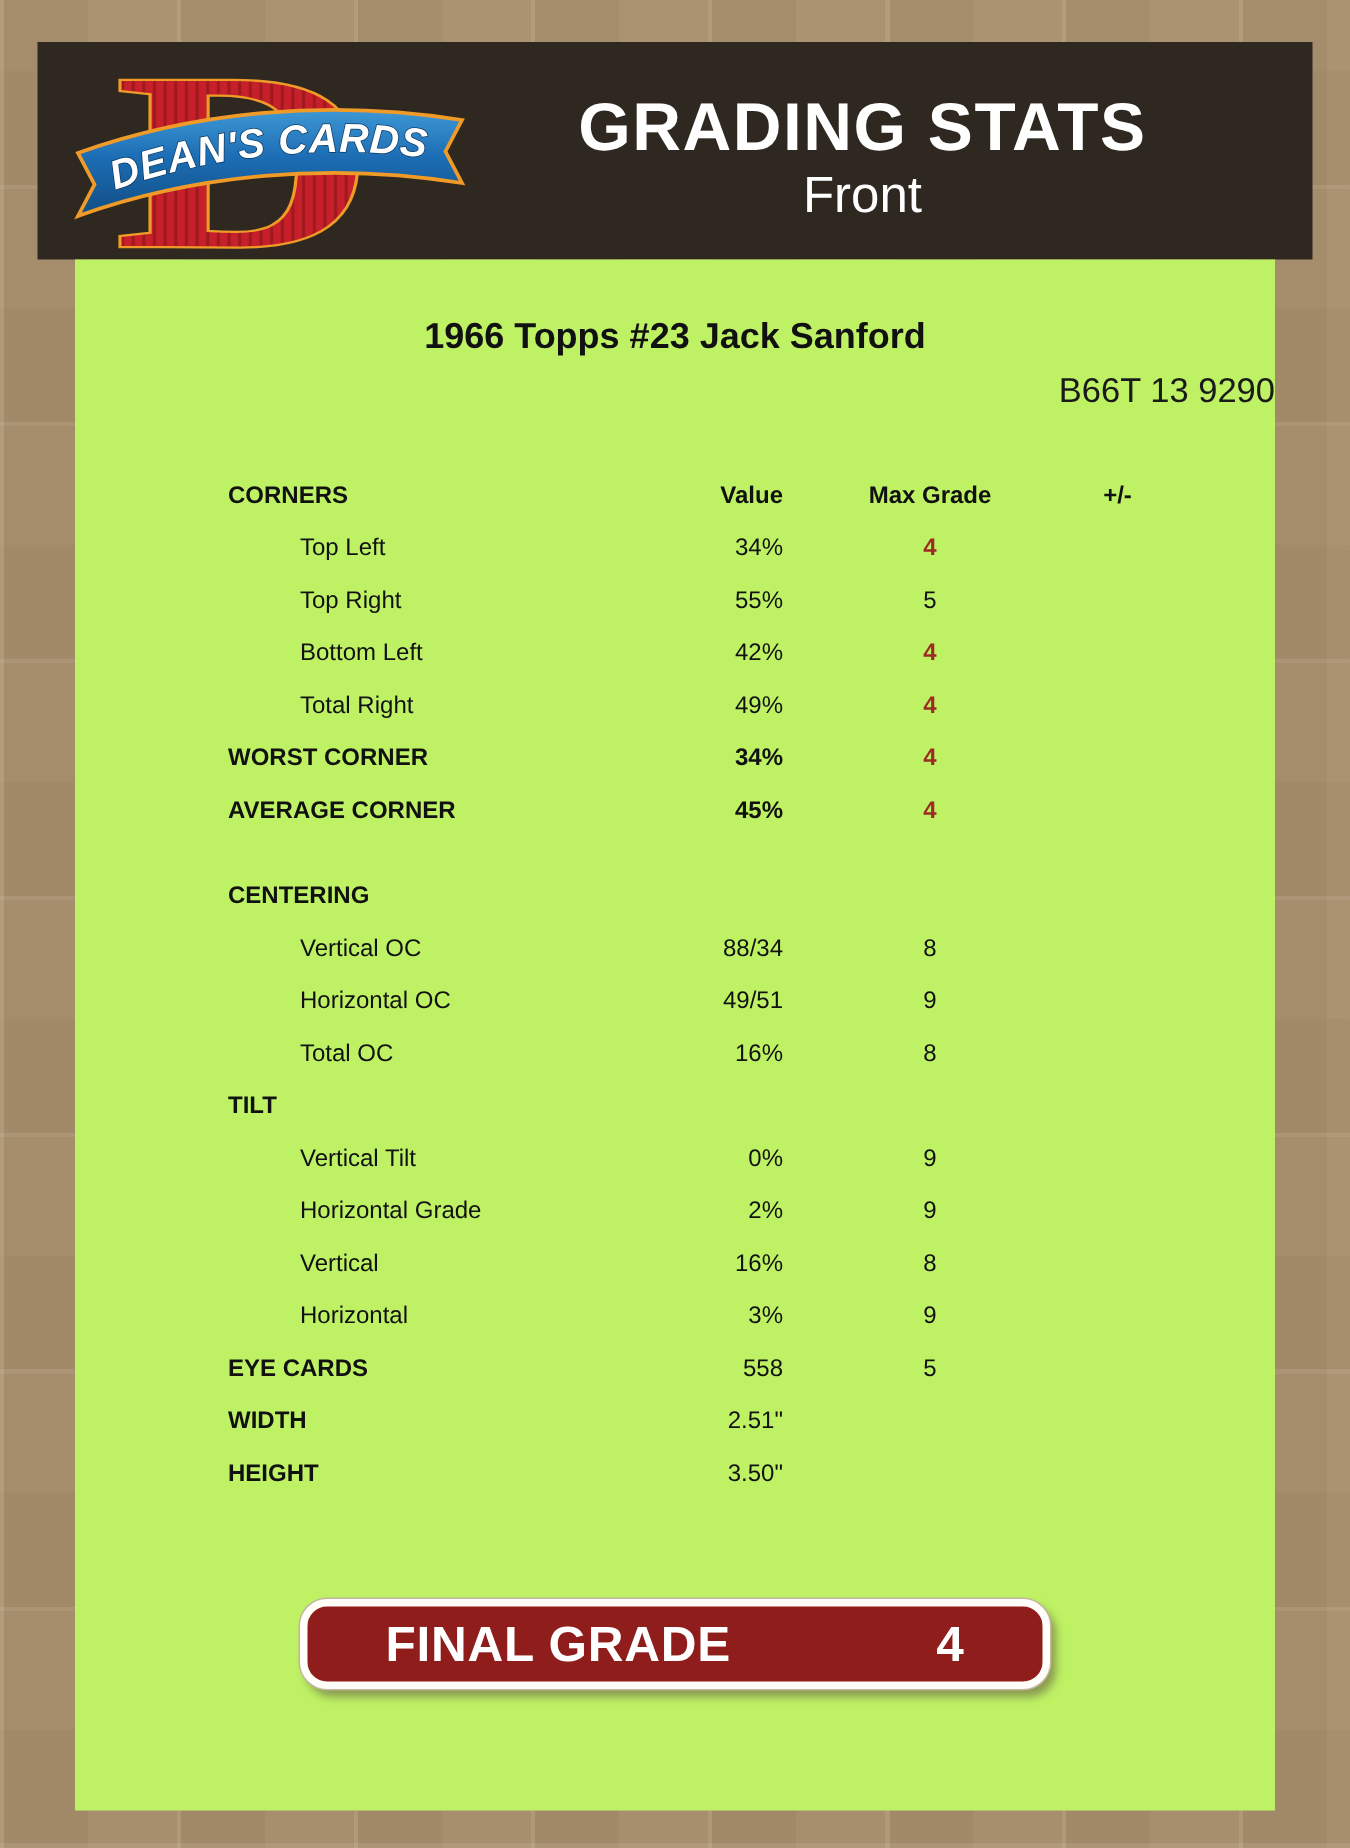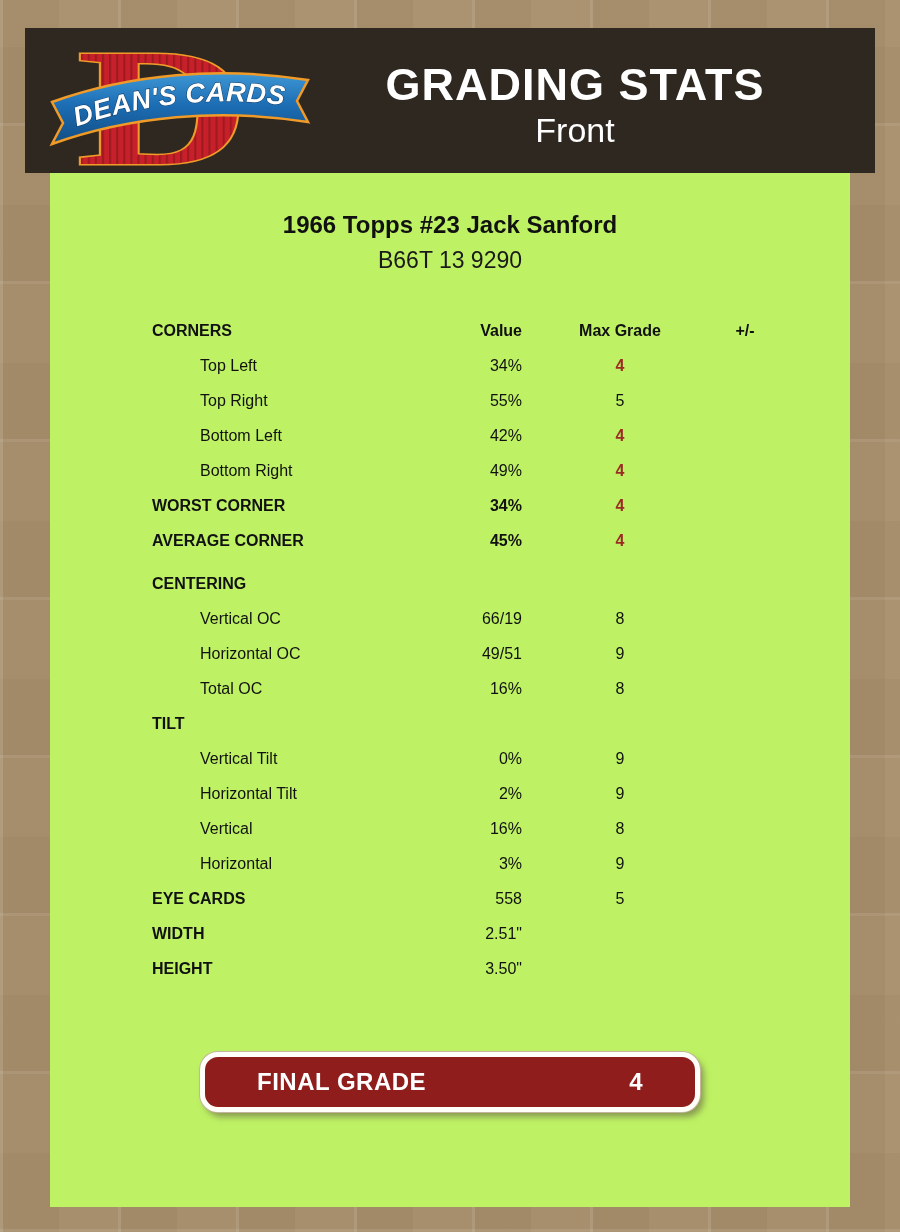--- a/index.html
+++ b/index.html
@@ -23,44 +23,44 @@
   .logo-wrap svg{overflow:visible;}
   .header-titles{position:absolute;left:250px;right:0;top:0;text-align:center;color:#ffffff;}
   .page-title{font-size:45px;font-weight:700;margin-top:34px;letter-spacing:1px;line-height:46px;}
   .page-subtitle{font-size:34px;font-weight:400;margin-top:4px;line-height:36px;}
 
   .panel{
     position:absolute;left:50px;top:173px;width:800px;height:1034px;
     background:#bef264;
   }
   .card-title{margin-top:38px;text-align:center;font-size:24px;font-weight:bold;color:#111;line-height:28px;}
-  .card-code{margin-top:8px;text-align:center;font-size:23px;color:#1a1a1a;line-height:26px;}
+  .card-code{margin-top:8px;text-align:right;font-size:23px;color:#1a1a1a;line-height:26px;}
 
   .stats-table{margin-top:40px;color:#111;}
   .trow{position:relative;height:35px;line-height:35px;font-size:16px;}
   .trow .c-label{position:absolute;left:102px;white-space:nowrap;}
   .trow.indent .c-label{left:150px;text-align:right;}
   .trow .c-value{position:absolute;left:250px;width:222px;text-align:right;white-space:nowrap;}
   .trow .c-grade{position:absolute;left:520px;width:100px;text-align:center;}
   .trow .c-pm{position:absolute;left:670px;width:50px;text-align:center;}
   .trow.thead .c-label,.trow.thead .c-value,.trow.thead .c-grade,.trow.thead .c-pm{font-weight:bold;}
   .trow.bold-label .c-label{font-weight:bold;}
   .trow.bold-value .c-value{font-weight:bold;}
   .trow.grade-red .c-grade{color:#9b2b23;font-weight:bold;}
-  .trow.gap-after{margin-bottom:8px;}
+  .trow.gap-after{margin-bottom:22px;}
 
   .final-grade{
     width:500px;height:60px;box-sizing:border-box;
     margin:66px auto 0 auto;
     background:#8e1d1b;
     border:5px solid #fffef8;border-radius:18px;
     box-shadow:0 0 0 1px #c3b69d, 4px 5px 6px rgba(95,83,65,0.55);
     display:flex;align-items:center;justify-content:space-between;
     padding:0 52px 0 52px;
-    color:#ffffff;font-size:24px;font-weight:bold;letter-spacing:0.5px;
+    color:#ffffff;font-size:33px;font-weight:bold;letter-spacing:0.5px;
   }
 </style>
 </head>
 <body>
 
 <div class="header-bar">
   <div class="logo-wrap">
     <svg viewBox="0 0 260 130" width="260" height="130">
       <defs>
         <pattern id="pinstripe" width="5" height="6" patternUnits="userSpaceOnUse">
@@ -113,21 +113,21 @@
     <span class="c-grade">5</span>
     <span class="c-pm"></span>
   </div>
         <div class="trow indent grade-red">
     <span class="c-label">Bottom Left</span>
     <span class="c-value">42%</span>
     <span class="c-grade">4</span>
     <span class="c-pm"></span>
   </div>
         <div class="trow indent grade-red">
-    <span class="c-label">Bottom Right</span>
+    <span class="c-label">Total Right</span>
     <span class="c-value">49%</span>
     <span class="c-grade">4</span>
     <span class="c-pm"></span>
   </div>
         <div class="trow bold-label bold-value grade-red">
     <span class="c-label">WORST CORNER</span>
     <span class="c-value">34%</span>
     <span class="c-grade">4</span>
     <span class="c-pm"></span>
   </div>
@@ -138,21 +138,21 @@
     <span class="c-pm"></span>
   </div>
         <div class="trow bold-label">
     <span class="c-label">CENTERING</span>
     <span class="c-value"></span>
     <span class="c-grade"></span>
     <span class="c-pm"></span>
   </div>
         <div class="trow indent">
     <span class="c-label">Vertical OC</span>
-    <span class="c-value">66/19</span>
+    <span class="c-value">88/34</span>
     <span class="c-grade">8</span>
     <span class="c-pm"></span>
   </div>
         <div class="trow indent">
     <span class="c-label">Horizontal OC</span>
     <span class="c-value">49/51</span>
     <span class="c-grade">9</span>
     <span class="c-pm"></span>
   </div>
         <div class="trow indent">
@@ -167,21 +167,21 @@
     <span class="c-grade"></span>
     <span class="c-pm"></span>
   </div>
         <div class="trow indent">
     <span class="c-label">Vertical Tilt</span>
     <span class="c-value">0%</span>
     <span class="c-grade">9</span>
     <span class="c-pm"></span>
   </div>
         <div class="trow indent">
-    <span class="c-label">Horizontal Tilt</span>
+    <span class="c-label">Horizontal Grade</span>
     <span class="c-value">2%</span>
     <span class="c-grade">9</span>
     <span class="c-pm"></span>
   </div>
         <div class="trow indent">
     <span class="c-label">Vertical</span>
     <span class="c-value">16%</span>
     <span class="c-grade">8</span>
     <span class="c-pm"></span>
   </div>

